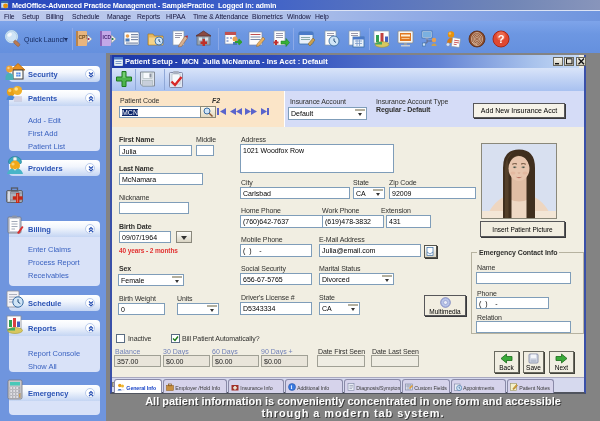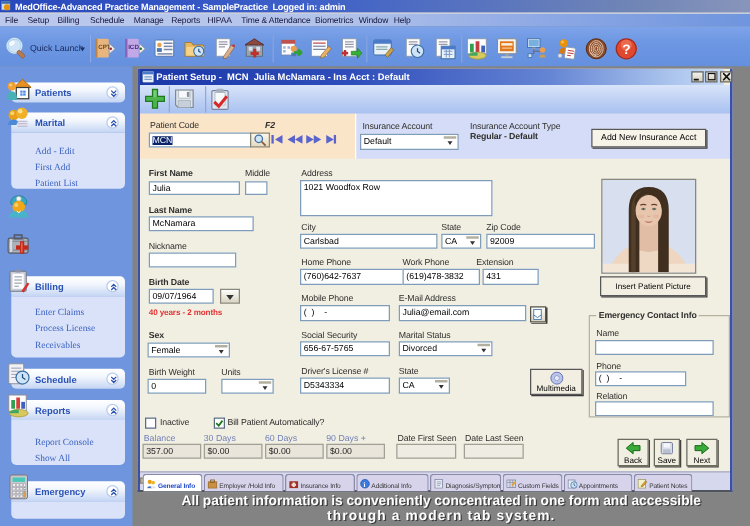--- a/index.html
+++ b/index.html
@@ -15,21 +15,21 @@
 #toolbar .ql{position:absolute;left:24px;top:15px;font-size:7px;color:#15295e;}
 .tsep{position:absolute;top:7px;width:1px;height:22px;background:#5c82ca;border-right:1px solid #8caae8;}
 .ticon{position:absolute;top:9px;width:18px;height:18px;}
 
 #sidebar{left:0;top:53px;width:106px;height:368px;background:#6f95de;}
 .shdr{position:absolute;left:9px;width:91px;height:16px;background:linear-gradient(180deg,#ffffff 0%,#f2f6fd 40%,#c4d5f3 100%);border-radius:4px 4px 0 0;}
 .shdr.rnd{border-radius:4px;}
 .shdr .st{position:absolute;left:19px;top:4px;font-size:7.5px;font-weight:bold;color:#2a52b4;}
 .chev{position:absolute;right:5px;top:3px;width:10px;height:10px;background:#fff;border:1px solid #b9cbec;border-radius:50%;}
 .sbox{position:absolute;left:9px;width:91px;background:#d9e2f8;border-radius:0 0 4px 4px;}
-.slink{position:absolute;left:28px;font-size:7.5px;color:#3a62c0;font-family:Liberation Serif, serif;}
+.slink{position:absolute;left:28px;font-size:7.5px;color:#3a62c0;}
 .sicon{position:absolute;left:5px;width:20px;height:21px;}
 
 .cap{position:absolute;width:600px;text-align:center;font-size:11px;font-weight:bold;color:#fdfdfd;text-shadow:1px 1px 0 #3c3c3c;}
 
 #win{left:110px;top:55px;width:476px;height:339px;background:#f1eee2;border-left:2px solid #3a50a8;border-right:2px solid #3a50a8;border-bottom:2px solid #50545e;}
 #wtitle{position:absolute;left:0;top:0;width:467px;height:13px;background:linear-gradient(90deg,#1c38a8 0%,#2e4cba 35%,#6484d4 70%,#a8c2ec 90%,#c6daf6 100%);}
 #wtitle .wt{position:absolute;left:13px;top:2px;font-size:7.5px;font-weight:bold;color:#fff;white-space:pre;}
 .wbtn{position:absolute;top:2px;width:10px;height:9px;background:linear-gradient(#f4f2ea,#d2cebe);border:1px solid #6a685c;}
 #wtools{position:absolute;left:0;top:13px;width:472px;height:23px;background:linear-gradient(180deg,#d9e4f9 0%,#c0d2f4 50%,#a8c1f0 100%);}
 .wtsep{position:absolute;top:1px;width:1px;height:21px;background:#8fa8d8;}
@@ -228,57 +228,65 @@
         </g>
       </svg>
     <svg class="ticon" style="left:492px" viewBox="0 0 18 18">
         <circle cx="9" cy="9" r="8" fill="#e04830" stroke="#a82818" stroke-width="1"></circle>
         <circle cx="9" cy="6" r="4.5" fill="#f07858" opacity="0.7"></circle>
         <text x="5.8" y="13" font-size="11" font-weight="bold" fill="#fff" font-family="Liberation Sans">?</text>
       </svg>
   </div>
   <div class="abs" id="sidebar">
     <div class="shdr rnd" style="top:13px">
-        <div class="st">Patients</div>
+        <div class="st">Security</div>
         <div class="chev">
           <svg width="8" height="8" viewBox="0 0 8 8" style="position:absolute;left:1px;top:1px">
             <path d="M2 1.5 L4 3.5 L6 1.5 M2 4 L4 6 L6 4" stroke="#2a52b4" stroke-width="1.1" fill="none"></path>
           </svg>
         </div>
       </div>
     <svg class="sicon" style="top:7px" viewBox="0 0 20 21">
         <path d="M6 10 L13 3.5 L20 10 Z" fill="#e89020" stroke="#b86808" stroke-width="0.8"></path>
         <rect x="8" y="10" width="10" height="9" fill="#fdfdf8" stroke="#3a3a3a" stroke-width="1"></rect>
         <rect x="11" y="12.5" width="4.5" height="4" fill="#4a86e8"></rect>
         <path d="M11 12.5 v4 M13.2 12.5 v4 M11 14.5 h4.5" stroke="#fff" stroke-width="0.5"></path>
         <circle cx="4.5" cy="9" r="3.4" fill="#f0a030"></circle>
         <circle cx="3.5" cy="8" r="1.2" fill="#f8cc80"></circle>
         <path d="M0.5 17.5 A4 4.5 0 0 1 8.5 17.5 L8.5 20 L0.5 20 Z" fill="#4ab0b8"></path>
       </svg>
     <div class="shdr" style="top:37px">
-        <div class="st">Marital</div>
+        <div class="st">Patients</div>
         <div class="chev">
           <svg width="8" height="8" viewBox="0 0 8 8" style="position:absolute;left:1px;top:1px">
             <path d="M2 3.5 L4 1.5 L6 3.5 M2 6 L4 4 L6 6" stroke="#2a52b4" stroke-width="1.1" fill="none"></path>
           </svg>
         </div>
       </div>
     <svg class="sicon" style="top:31px" viewBox="0 0 20 21">
         <circle cx="6" cy="8" r="4.2" fill="#e8a018"></circle>
         <circle cx="4.8" cy="6.6" r="1.6" fill="#fdd87a" opacity="0.9"></circle>
         <path d="M1.5 16 A4.5 4.5 0 0 1 10.5 16 Z" fill="#4a88d8"></path>
         <circle cx="12.5" cy="6.5" r="4.6" fill="#f0b028"></circle>
         <circle cx="11.2" cy="5" r="1.8" fill="#fde89a" opacity="0.9"></circle>
         <path d="M8 16.5 A4.8 4.8 0 0 1 17.5 16.5 Z" fill="#e8e4f2"></path>
         <path d="M9 13 H17 M9 15 H17 M9 17 H17" stroke="#b8b4c8" stroke-width="0.8"></path>
       </svg>
     <div class="sbox" style="top:53px;height:45px"></div>
     <div class="slink" style="top:63px">Add - Edit</div>
     <div class="slink" style="top:76px">First Add</div>
     <div class="slink" style="top:89px">Patient List</div>
+    <div class="shdr rnd" style="top:107px">
+        <div class="st">Providers</div>
+        <div class="chev">
+          <svg width="8" height="8" viewBox="0 0 8 8" style="position:absolute;left:1px;top:1px">
+            <path d="M2 1.5 L4 3.5 L6 1.5 M2 4 L4 6 L6 4" stroke="#2a52b4" stroke-width="1.1" fill="none"></path>
+          </svg>
+        </div>
+      </div>
     <svg class="sicon" style="top:101px" viewBox="0 0 20 21">
         <path d="M3.5 8 A6.5 5.5 0 0 1 16.5 8 L16 9.5 L4 9.5 Z" fill="#38aac0" stroke="#1a7a90" stroke-width="0.6"></path>
         <circle cx="10" cy="5" r="2" fill="#f4f4f0" stroke="#8aa" stroke-width="0.5"></circle>
         <circle cx="10" cy="11.5" r="5" fill="#f0a818"></circle>
         <circle cx="8" cy="10" r="1.6" fill="#f8d070"></circle>
         <path d="M2 20 Q3 15.5 7 14.5 Q10 16.5 13 14.5 Q17 15.5 18 20 Z" fill="#48b4c8"></path>
         <path d="M8.5 14.8 L10 16.2 L11.5 14.8" stroke="#fff" stroke-width="0.8" fill="none"></path>
       </svg>
     <svg class="sicon" style="top:132px" viewBox="0 0 20 21">
         <rect x="1.5" y="5.5" width="16" height="12" rx="1.5" fill="#aab0bc" stroke="#565a64" stroke-width="0.9"></rect>
@@ -299,21 +307,21 @@
       </div>
     <svg class="sicon" style="top:162px" viewBox="0 0 20 21">
         <rect x="3" y="2" width="13" height="16" rx="1" fill="#c8ccd8" stroke="#70747e" stroke-width="0.8"></rect>
         <rect x="5" y="4" width="9" height="12" fill="#fdfdfd"></rect>
         <path d="M6.5 6.5 H12.5 M6.5 9 H12.5 M6.5 11.5 H12.5 M6.5 14 H10" stroke="#8a94a8" stroke-width="0.8"></path>
         <rect x="7" y="0.5" width="5" height="2.5" rx="1" fill="#8a94a8"></rect>
         <path d="M12 18 L17 11 L18.5 12 L14 19 Z" fill="#d83030"></path>
       </svg>
     <div class="sbox" style="top:184px;height:49px"></div>
     <div class="slink" style="top:192px">Enter Claims</div>
-    <div class="slink" style="top:205px">Process License</div>
+    <div class="slink" style="top:205px">Process Report</div>
     <div class="slink" style="top:218px">Receivables</div>
     <div class="shdr rnd" style="top:242px">
         <div class="st">Schedule</div>
         <div class="chev">
           <svg width="8" height="8" viewBox="0 0 8 8" style="position:absolute;left:1px;top:1px">
             <path d="M2 1.5 L4 3.5 L6 1.5 M2 4 L4 6 L6 4" stroke="#2a52b4" stroke-width="1.1" fill="none"></path>
           </svg>
         </div>
       </div>
     <svg class="sicon" style="top:236px" viewBox="0 0 20 21">

